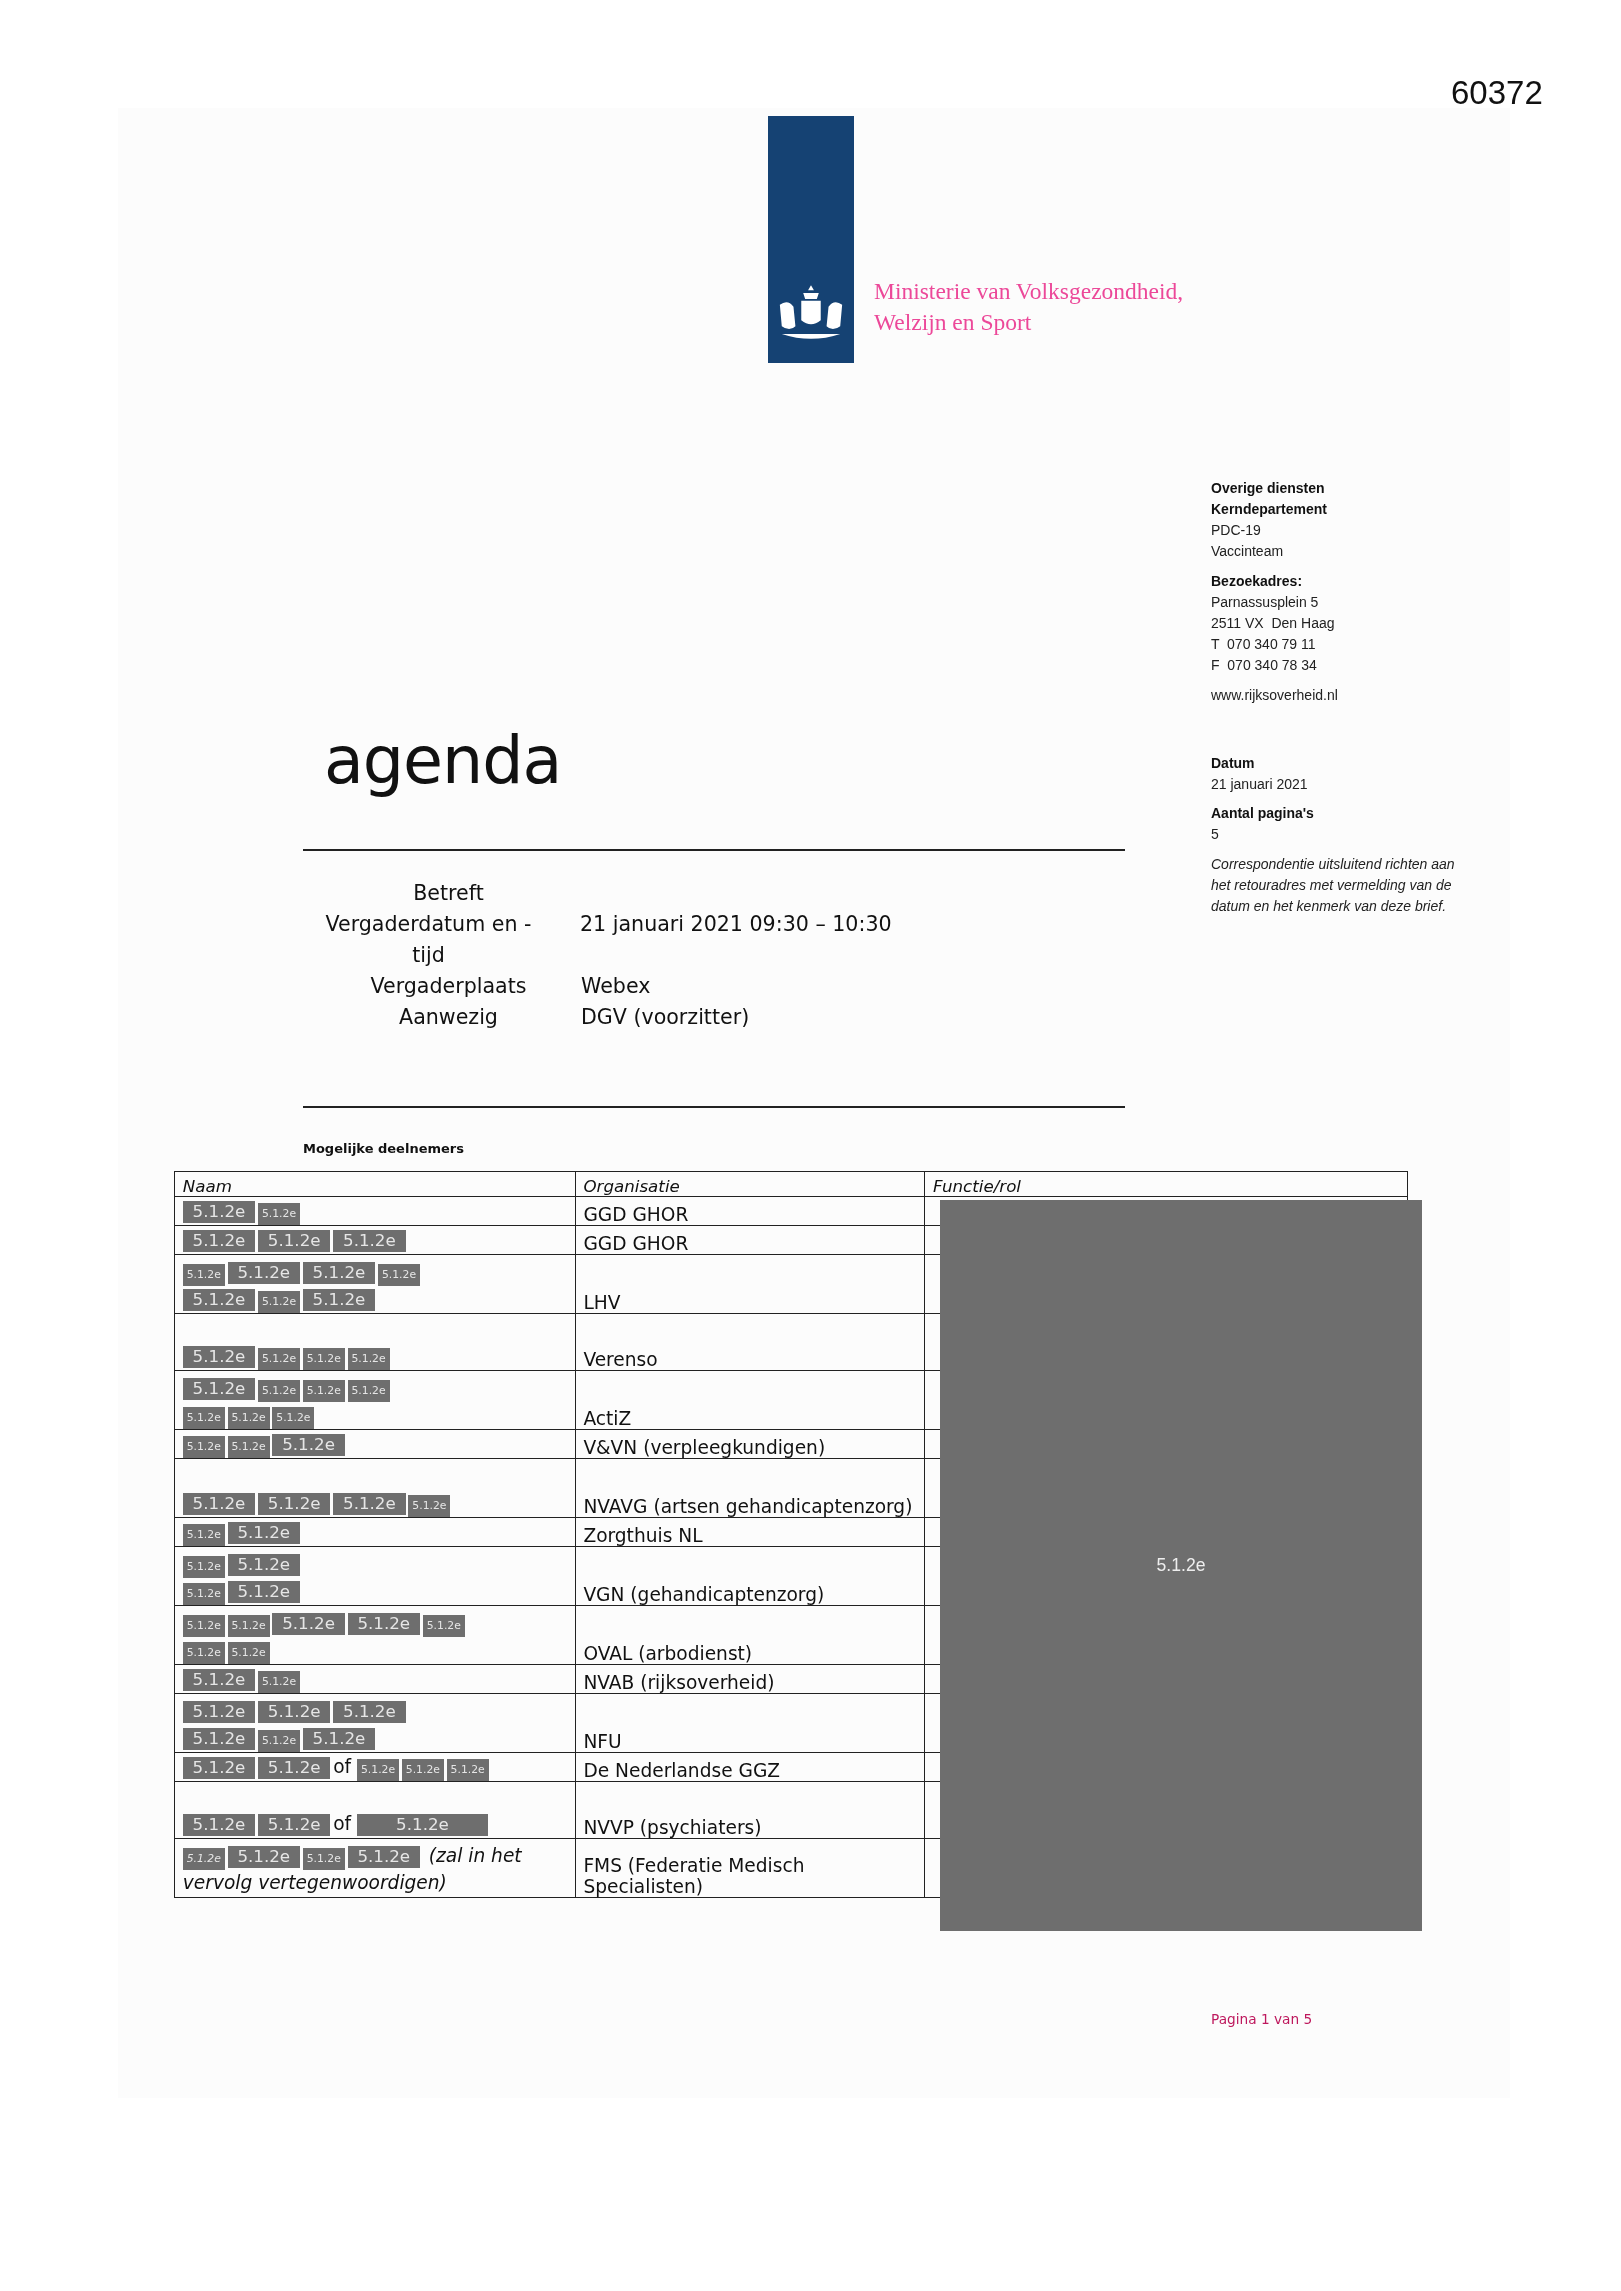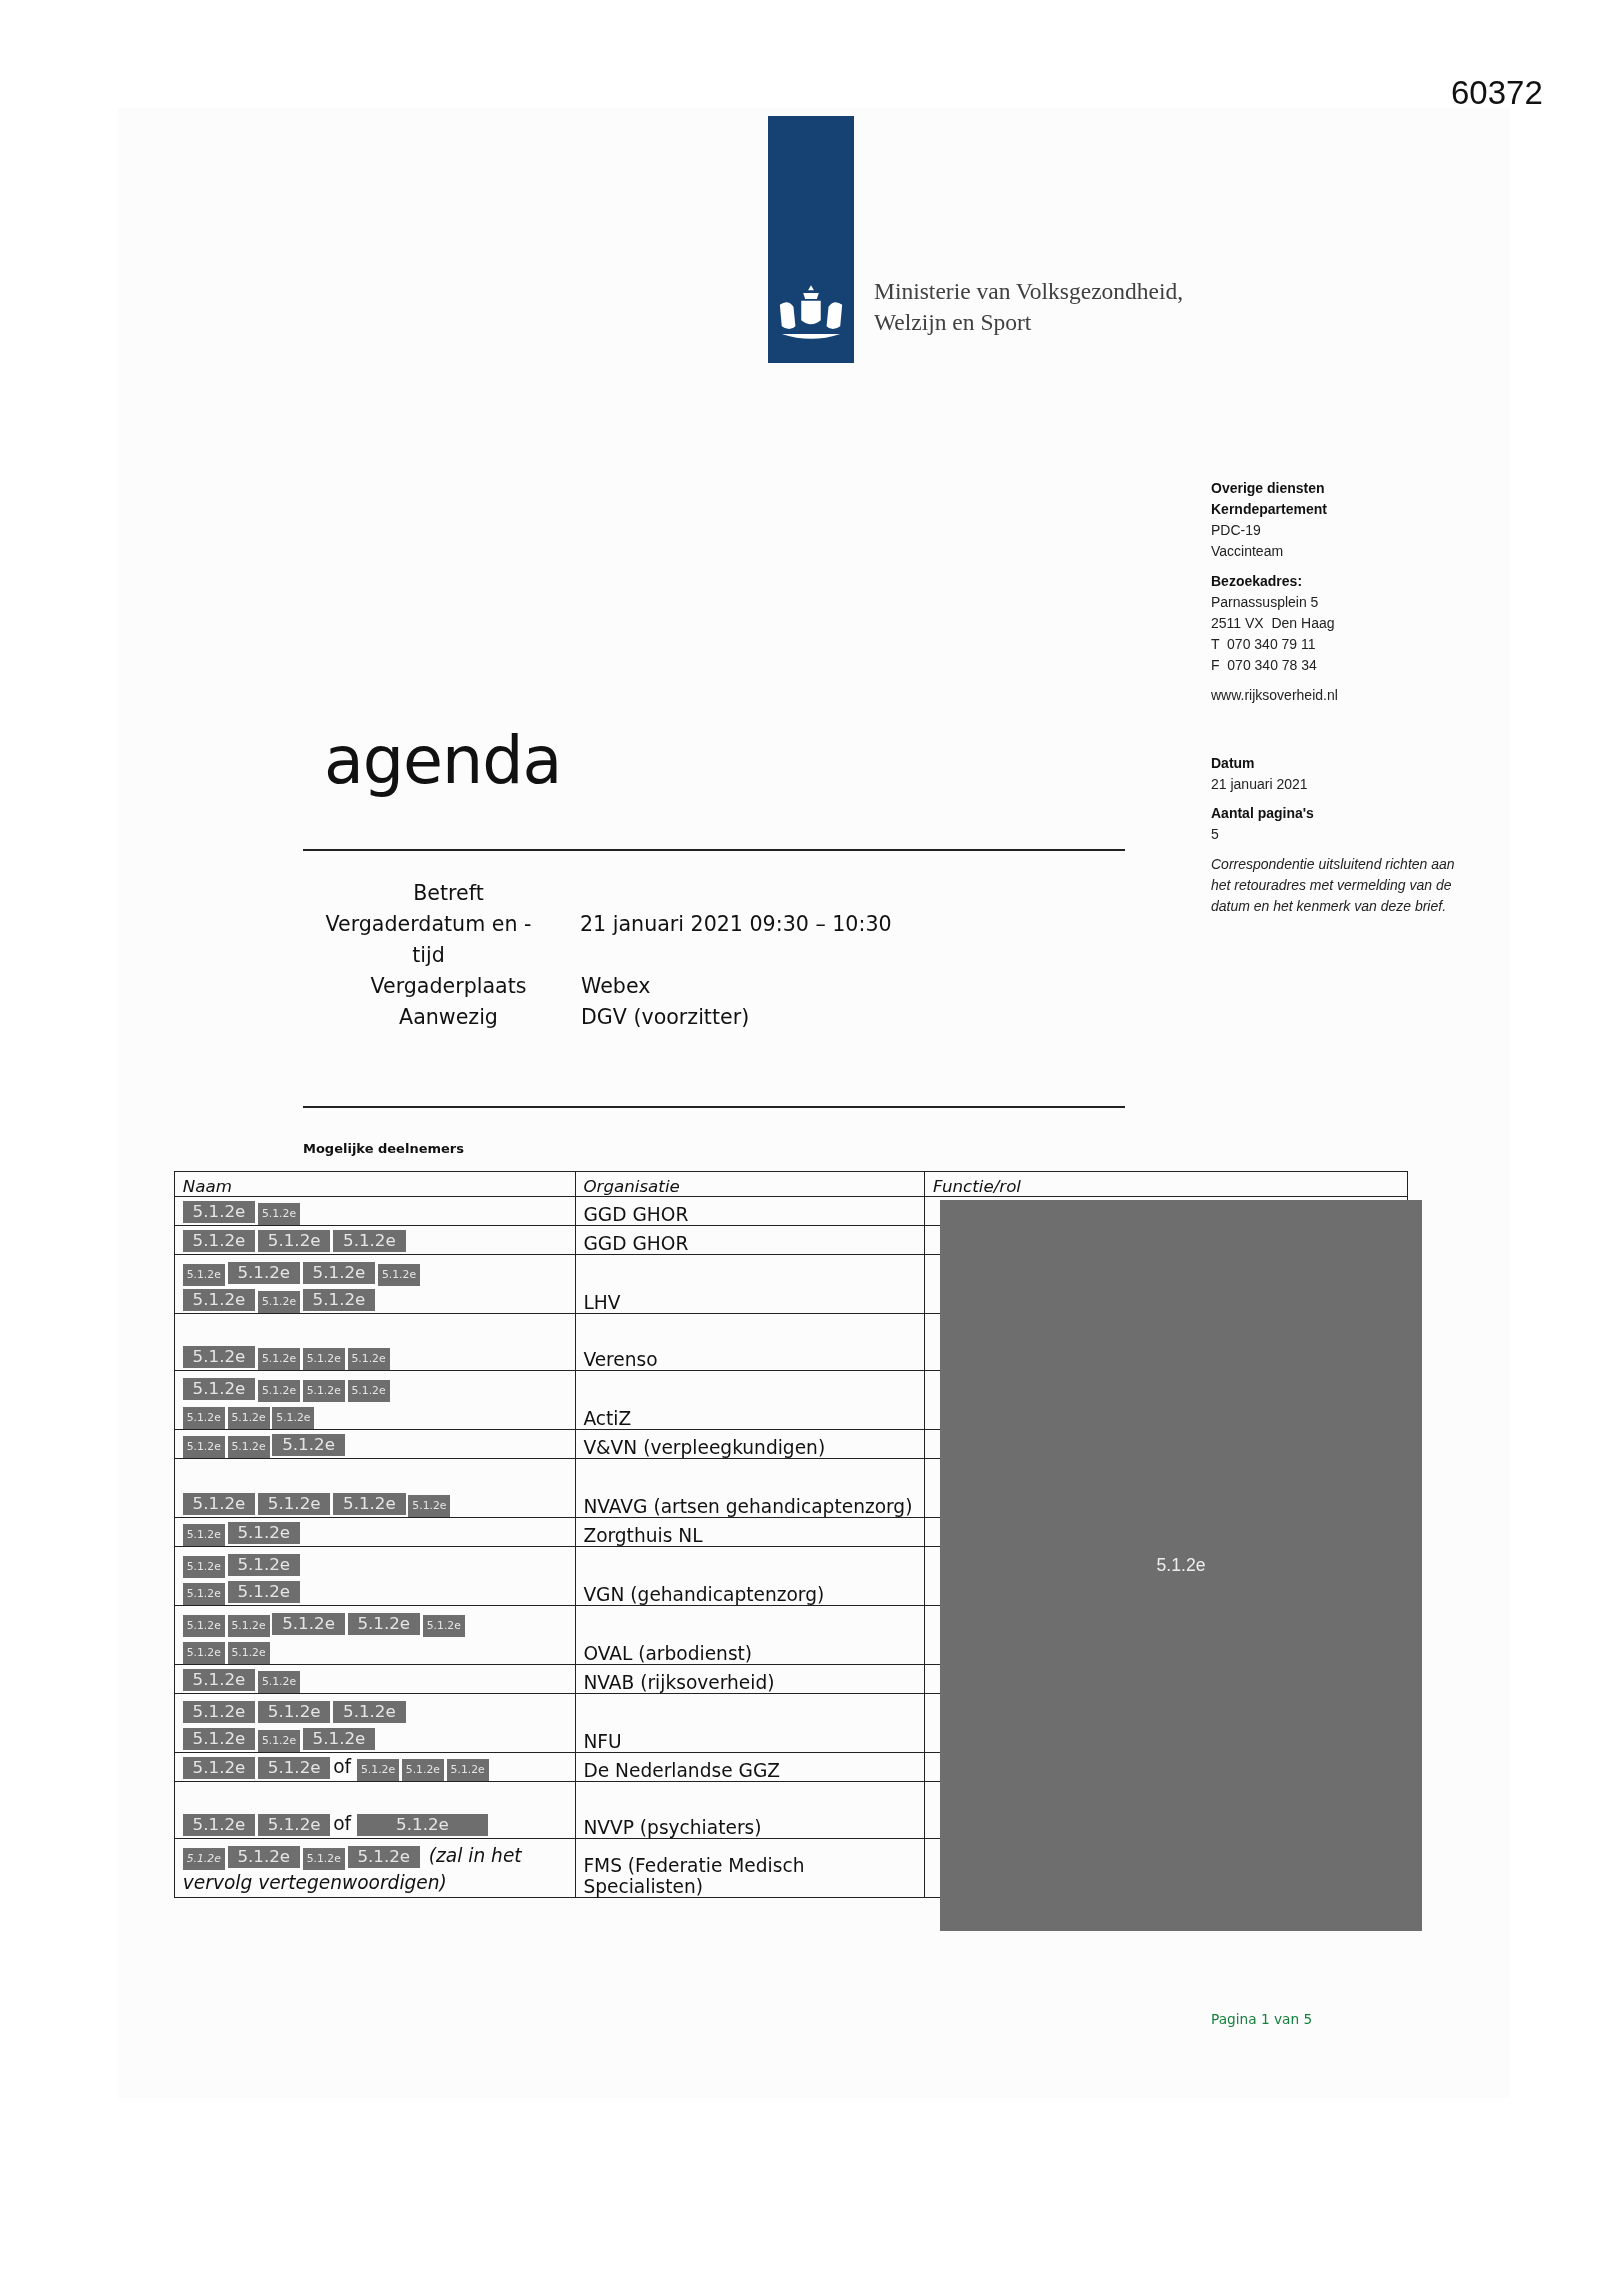--- a/index.html
+++ b/index.html
@@ -1,41 +1,41 @@
 <!DOCTYPE html>
 <html><head>
 <meta charset="utf-8">
 <style>
   html,body{margin:0;padding:0;background:#fff;}
   body{width:1621px;height:2292px;position:relative;overflow:hidden;font-family:"Liberation Sans",sans-serif;color:#111;}
   .page-bg{position:absolute;left:118px;top:108px;width:1392px;height:1990px;background:#fcfcfc;}
   .docnum{position:absolute;left:1451px;top:74px;font-size:33px;font-family:"Liberation Sans",sans-serif;color:#111;}
   .logo-bar{position:absolute;left:768px;top:116px;width:86px;height:247px;background:#154273;}
   .crest{position:absolute;left:5.9px;top:167px;width:74px;height:63px;}
-  .ministry{position:absolute;left:874px;top:276px;font-family:"Liberation Serif",serif;font-size:23.5px;line-height:31px;color:#404040;}
+  .ministry{position:absolute;left:874px;top:276px;font-family:"Liberation Serif",serif;font-size:23.5px;line-height:31px;color:#ec4899;}
   .sidebar{position:absolute;left:1211px;top:478px;width:294px;font-family:Liberation Sans, sans-serif;font-size:14px;line-height:21px;color:#222;}
   .sidebar .b{font-weight:bold;color:#111;}
   .sidebar .gap{height:8.8px;}
   .sidebar .it{font-style:italic;}
   .agenda-title{position:absolute;left:316px;top:723px;font-size:65px;font-family:"DejaVu Sans",sans-serif;color:#111;letter-spacing:-1px;margin-left:8px;}
   .hr{position:absolute;left:303px;width:822px;height:2px;background:#222;}
   .meta{position:absolute;left:316px;top:878px;width:804px;font-family:"DejaVu Sans",sans-serif;font-size:20.6px;line-height:31px;}
   .meta-row{display:flex;}
   .meta-row .lbl{width:265px;text-align:center;}
   .meta-row .val{flex:1;}
   .sec-title{position:absolute;left:303px;top:1141px;font-family:"DejaVu Sans",sans-serif;font-weight:bold;font-size:13px;}
   table.part{position:absolute;left:174px;top:1171px;width:1234px;border-collapse:collapse;font-family:"DejaVu Sans",sans-serif;font-size:18.6px;}
   table.part td,table.part th{border:1.5px solid #222;padding:0 7.8px;vertical-align:bottom;text-align:left;}
   table.part th{font-style:italic;font-weight:normal;font-size:16.7px;height:23.5px;}
   .c1{width:384px;} .c2{width:333px;}
   .redacted-col{position:absolute;left:940px;top:1200px;width:482px;height:731px;background:#6e6e6e;color:#eee;display:flex;align-items:center;justify-content:center;font-size:17.6px;}
   .rd{display:inline-block;background:#6e6e6e;color:#e6e6e6;font-size:16.7px;line-height:21.6px;padding:0 9.8px;margin-right:2.9px;}
   .rd.s{font-size:10.8px;padding:0 3.9px;}
   .row-name{line-height:26.5px;}
-  .footer{position:absolute;left:1211px;top:2011px;font-family:"DejaVu Sans",sans-serif;font-size:13.7px;color:#15803d;}
+  .footer{position:absolute;left:1211px;top:2011px;font-family:"DejaVu Sans",sans-serif;font-size:13.7px;color:#be185d;}
 </style>
 </head>
 <body>
 
 <div class="page-bg"></div>
 <div class="docnum">60372</div>
 
 <div class="logo-bar">
   <svg class="crest" viewBox="0 0 76 64">
     <path d="M38 2 l3 5 h-6z M30 10 h16 l-2 6 h-12z" fill="#fff"></path>

